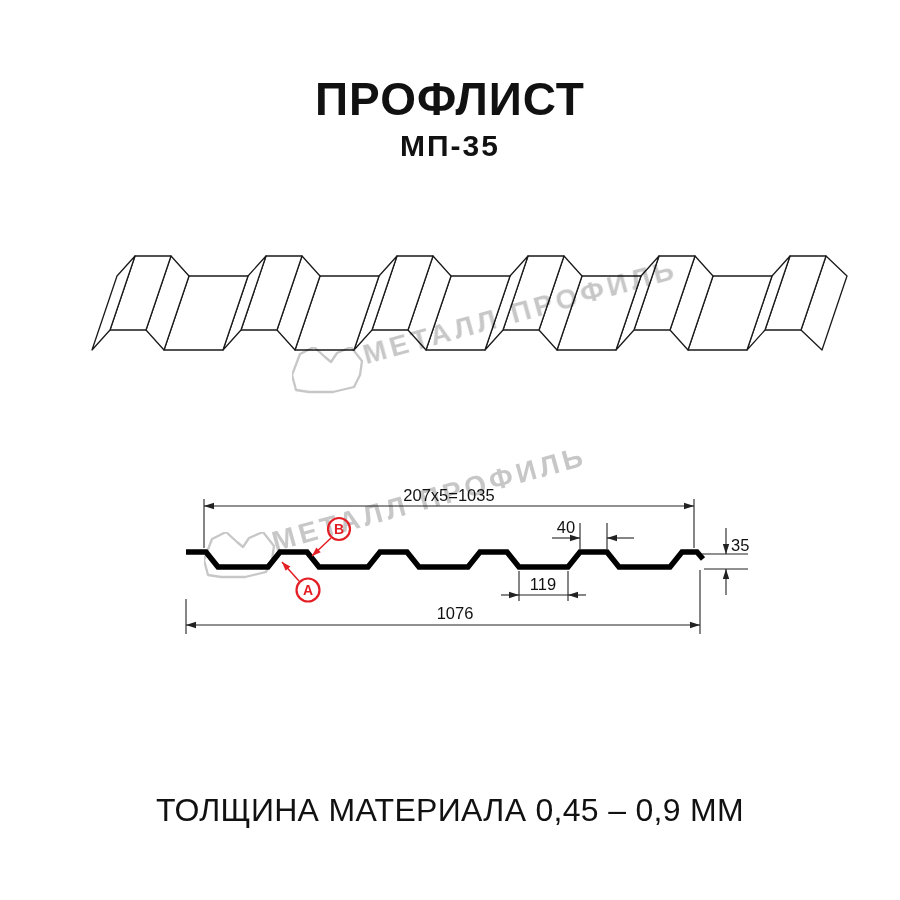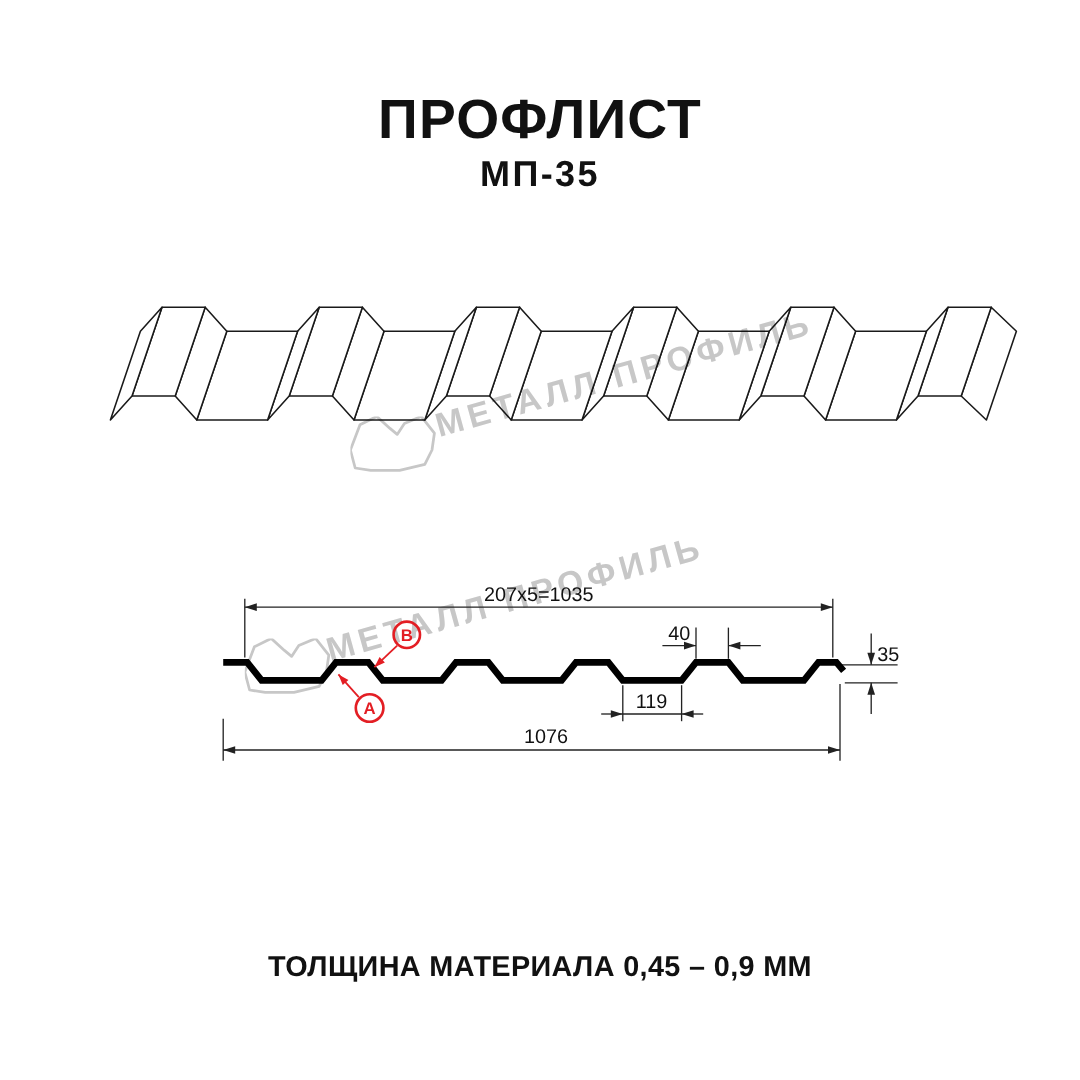--- a/index.html
+++ b/index.html
@@ -3,21 +3,21 @@
 <meta charset="utf-8">
 <style>
   html,body{margin:0;padding:0;background:#fff;}
   .page{position:relative;width:900px;height:900px;background:#fff;overflow:hidden;
         font-family:"Liberation Sans",sans-serif;padding-left:39px;}
   .title{position:absolute;left:0;top:72px;width:900px;text-align:center;
          font-size:46px;font-weight:700;letter-spacing:1px;color:#111;}
   .subtitle{position:absolute;left:0;top:129px;width:900px;text-align:center;
          font-size:30px;font-weight:600;letter-spacing:2px;color:#111;}
   .footer{position:absolute;left:0;top:792px;width:900px;text-align:center;
-         font-size:24px;font-weight:700;letter-spacing:0.3px;color:#111;}
+         font-size:32px;font-weight:400;letter-spacing:0.3px;color:#111;}
   svg.layer{position:absolute;left:0;top:0;pointer-events:none;}
   svg.layer text{font-family:"Liberation Sans",sans-serif;}
   .wm{position:absolute;color:#c7c7c7;}
   .wm .wmtext{position:absolute;white-space:nowrap;font-size:28px;font-weight:700;
         letter-spacing:4px;transform:rotate(-15.5deg);transform-origin:0 100%;}
   .wm1{left:292px;top:347px;width:70px;height:50px;mix-blend-mode:multiply;z-index:3;}
   .wm1 .wmtext{left:76px;top:-8px;}
   .wm2{left:204px;top:532px;width:70px;height:46px;z-index:1;}
   .wm2 .wmtext{left:73px;top:-6px;}
   .wmlogo{position:absolute;left:0;top:0;}

